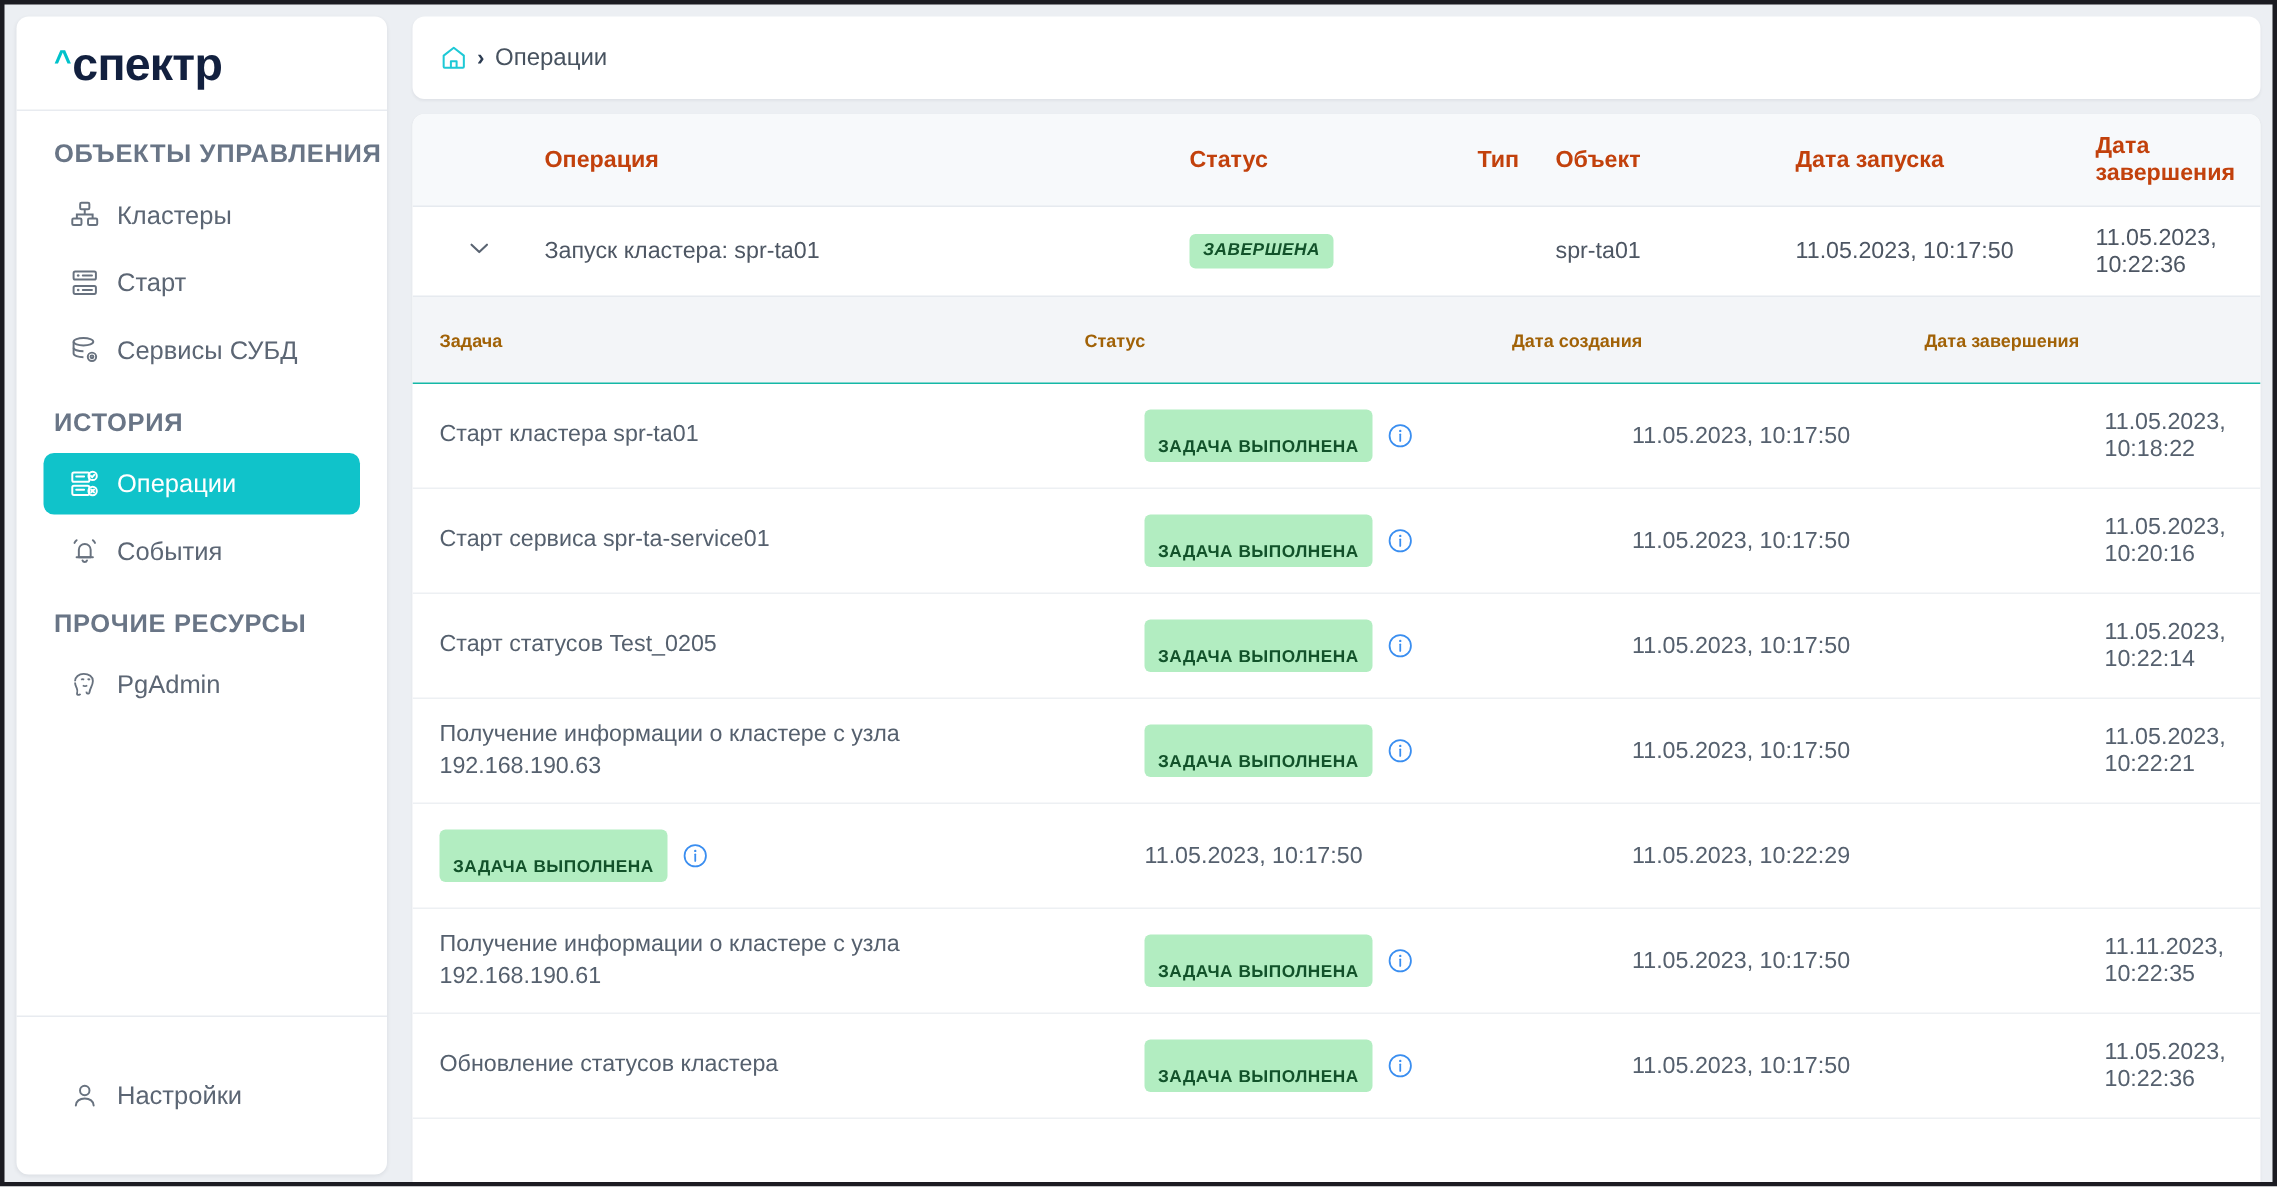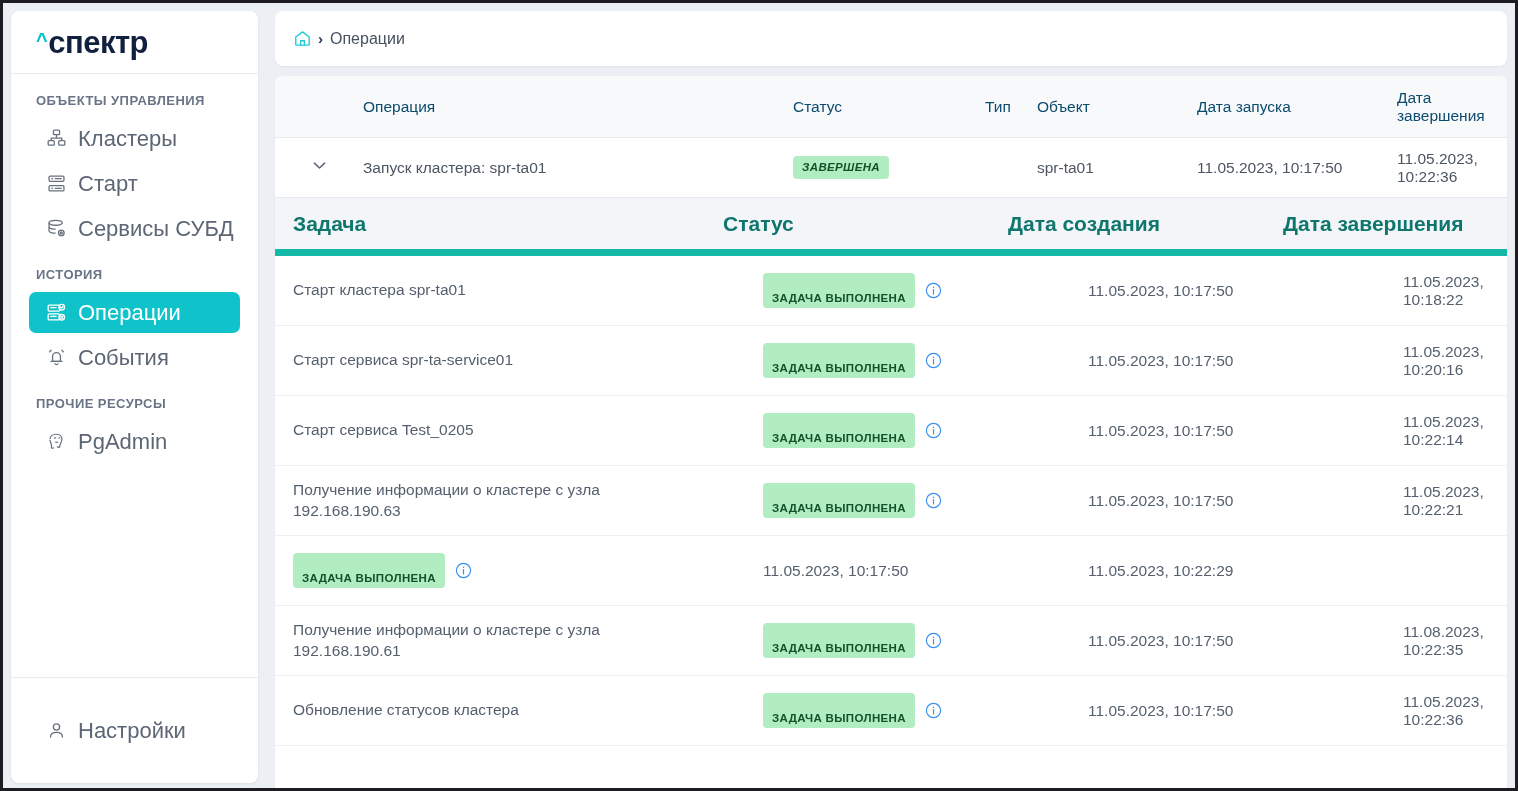--- a/index.html
+++ b/index.html
@@ -61,41 +61,41 @@
     top: -6px;
   }
 
   .nav-scroll {
     flex: 1 1 auto;
     padding-top: 19px;
     overflow: hidden;
   }
 
   .nav-section-title {
-    font-size: 13px;
+    font-size: 17px;
     font-weight: 700;
     color: #697586;
     letter-spacing: 0.45px;
     padding: 0 0 0 25px;
     margin-bottom: 10px;
     text-transform: uppercase;
   }
   .nav-section-title.spaced { margin-top: 18px; }
 
   .nav-item {
     display: flex;
     align-items: center;
     gap: 11px;
     height: 41px;
     margin: 4px 18px;
     padding-left: 16px;
     border-radius: 7px;
     cursor: pointer;
     color: #5c6674;
-    font-size: 22px;
+    font-size: 17px;
   }
   .nav-item.active {
     background: #10c3ca;
     color: #ffffff;
   }
   .nav-icon {
     width: 22px; height: 22px;
     display: inline-flex;
     align-items: center;
     justify-content: center;
@@ -160,22 +160,22 @@
   
   .ops-head, .ops-row {
     display: grid;
     grid-template-columns: 88px 430px 192px 52px 160px 200px 1fr;
     align-items: center;
   }
   .ops-head {
     background: #f7f9fb;
     height: 62px;
     font-size: 15.5px;
-    font-weight: 400;
-    color: #0c4a6e;
+    font-weight: 700;
+    color: #c2410c;
     border-bottom: 1px solid #e6eaef;
   }
   .ops-row {
     height: 60px;
     font-size: 15.5px;
     color: #4d5663;
     border-bottom: 1px solid #e6eaef;
     background: #ffffff;
   }
   .chev-cell { display: flex; justify-content: center; align-items: center; cursor: pointer; }
@@ -184,24 +184,24 @@
   
   .tasks-head, .task-row {
     display: grid;
     grid-template-columns: 430px 285px 275px 1fr;
     align-items: center;
     padding-left: 18px;
   }
   .tasks-head {
     background: #f3f5f8;
     height: 58px;
-    font-size: 21px;
-    font-weight: 700;
-    color: #0f766e;
-    border-bottom: 7px solid #14b8a6;
+    font-size: 12px;
+    font-weight: 700;
+    color: #a16207;
+    border-bottom: 1px solid #14b8a6;
   }
   .task-row {
     min-height: 70px;
     font-size: 15.5px;
     color: #55606e;
     border-bottom: 1px solid #edf0f3;
     background: #ffffff;
     gap: 40px;
   }
   .task-name { line-height: 1.35; padding-right: 20px; }
@@ -417,21 +417,21 @@
                   <circle cx="12" cy="12" r="9"></circle>
                   <path d="M12 10.8v5.6" stroke-linecap="round"></path>
                   <circle cx="12" cy="7.9" r="1" fill="#3a8ef0" stroke="none"></circle>
                 </svg>
               </span>
             </div>
             <div>11.05.2023, 10:17:50</div>
             <div>11.05.2023, 10:20:16</div>
           </div>
           <div class="task-row">
-            <div class="task-name">Старт сервиса Test_0205</div>
+            <div class="task-name">Старт статусов Test_0205</div>
             <div class="status-cell">
               <span class="badge">ЗАДАЧА ВЫПОЛНЕНА</span>
               <span class="info-ico">
                 <svg viewBox="0 0 24 24" fill="none" stroke="#3a8ef0" stroke-width="1.5">
                   <circle cx="12" cy="12" r="9"></circle>
                   <path d="M12 10.8v5.6" stroke-linecap="round"></path>
                   <circle cx="12" cy="7.9" r="1" fill="#3a8ef0" stroke="none"></circle>
                 </svg>
               </span>
             </div>
@@ -473,21 +473,21 @@
               <span class="badge">ЗАДАЧА ВЫПОЛНЕНА</span>
               <span class="info-ico">
                 <svg viewBox="0 0 24 24" fill="none" stroke="#3a8ef0" stroke-width="1.5">
                   <circle cx="12" cy="12" r="9"></circle>
                   <path d="M12 10.8v5.6" stroke-linecap="round"></path>
                   <circle cx="12" cy="7.9" r="1" fill="#3a8ef0" stroke="none"></circle>
                 </svg>
               </span>
             </div>
             <div>11.05.2023, 10:17:50</div>
-            <div>11.08.2023, 10:22:35</div>
+            <div>11.11.2023, 10:22:35</div>
           </div>
           <div class="task-row">
             <div class="task-name">Обновление статусов кластера</div>
             <div class="status-cell">
               <span class="badge">ЗАДАЧА ВЫПОЛНЕНА</span>
               <span class="info-ico">
                 <svg viewBox="0 0 24 24" fill="none" stroke="#3a8ef0" stroke-width="1.5">
                   <circle cx="12" cy="12" r="9"></circle>
                   <path d="M12 10.8v5.6" stroke-linecap="round"></path>
                   <circle cx="12" cy="7.9" r="1" fill="#3a8ef0" stroke="none"></circle>

